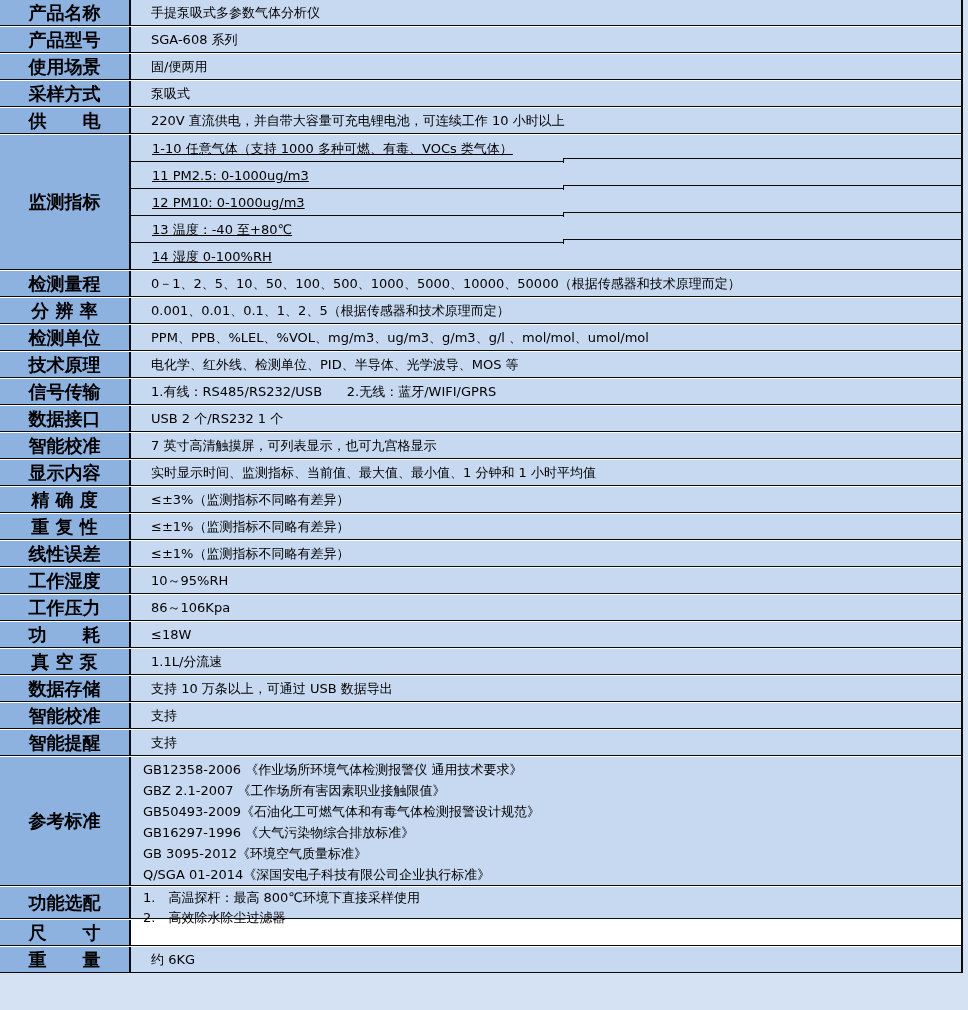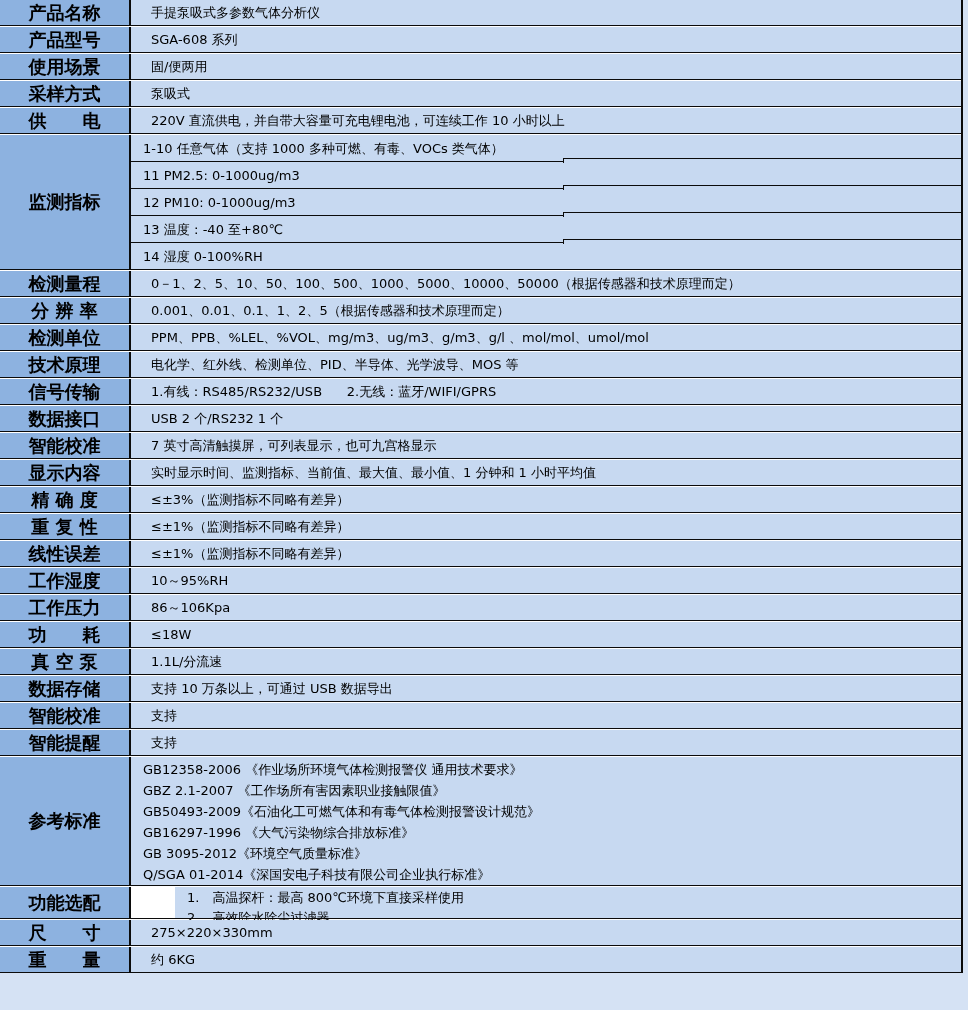--- a/index.html
+++ b/index.html
@@ -50,31 +50,32 @@
   .spec-value.single {
     display:flex;
     align-items:center;
     padding-left:20px;
   }
   
   .sub-line {
     height:27px;
     display:flex;
     align-items:center;
-    padding-left:12px;
+    padding-left:21px;
+    text-decoration:underline;
   }
   .divider-seg { position:absolute; height:1.3px; background:var(--border,#0b0b0b); }
   .divider-seg.left  { left:0;  width:432px; }
   .divider-seg.right { left:432px; right:0; }
   .divider-connector { position:absolute; width:1.3px; height:4.5px; left:432px; background:var(--border,#0b0b0b); }
 
   
   .kind-standards .spec-value { padding:2px 4px 0 12px; }
   .kind-standards .text-line  { line-height:21.1px; }
-  .kind-options   .spec-value { padding:1px 0 0 12px;margin-left:44px; }
+  .kind-options   .spec-value { padding:1px 0 0 12px; }
   .kind-options   .text-line  { line-height:20px; }
 </style>
 </head>
 <body>
 
 <div class="spec-table">
     <div class="spec-row kind-standard">
       <div class="spec-label">产品名称</div>
       <div class="spec-value single">手提泵吸式多参数气体分析仪</div>
     </div>
@@ -173,19 +174,18 @@
     <div class="spec-row kind-standards">
       <div class="spec-label">参考标准</div>
       <div class="spec-value"><div class="text-line">GB12358-2006 《作业场所环境气体检测报警仪 通用技术要求》</div><div class="text-line">GBZ 2.1-2007 《工作场所有害因素职业接触限值》</div><div class="text-line">GB50493-2009《石油化工可燃气体和有毒气体检测报警设计规范》</div><div class="text-line">GB16297-1996 《大气污染物综合排放标准》</div><div class="text-line">GB 3095-2012《环境空气质量标准》</div><div class="text-line">Q/SGA 01-2014《深国安电子科技有限公司企业执行标准》</div></div>
     </div>
     <div class="spec-row kind-options">
       <div class="spec-label">功能选配</div>
       <div class="spec-value"><div class="text-line">1.　高温探杆：最高 800℃环境下直接采样使用</div><div class="text-line">2.　高效除水除尘过滤器</div></div>
     </div>
     <div class="spec-row kind-standard">
       <div class="spec-label">尺　　寸</div>
-      <div class="spec-value single">275×220×330mm</div>
     </div>
     <div class="spec-row kind-standard">
       <div class="spec-label">重　　量</div>
       <div class="spec-value single">约 6KG</div>
     </div>
   </div>
 
 </body></html>

